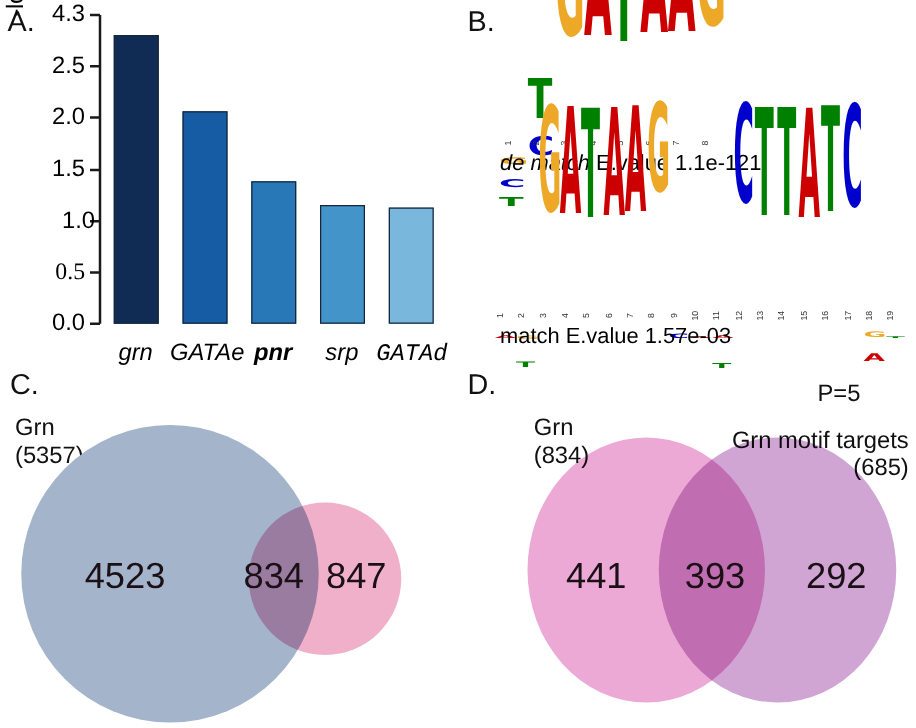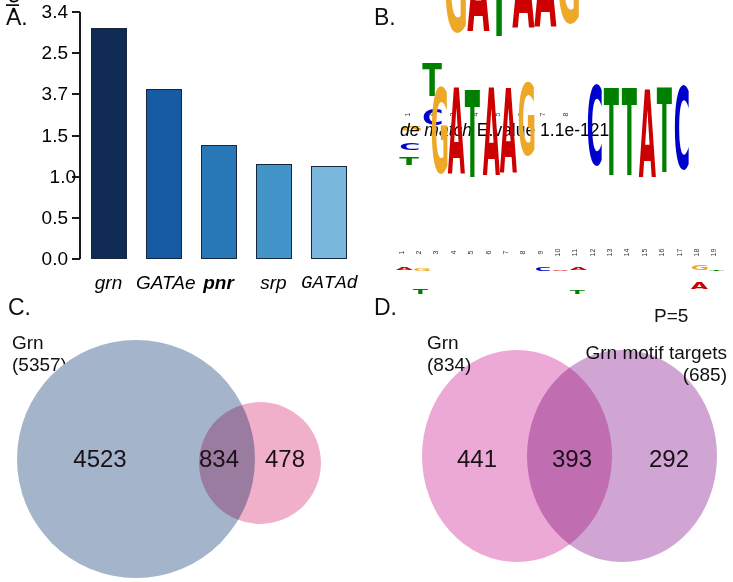--- a/index.html
+++ b/index.html
@@ -31,44 +31,44 @@
   .posnum{position:absolute;bottom:0;font-size:7px;
           transform:rotate(-90deg);transform-origin:center center;
           color:#333;font-family:"Liberation Sans",sans-serif;}
   .cap{position:absolute;font-size:17.5px;white-space:nowrap;}
   .cap i{font-style:italic;}
 
   
   #panelC{left:0;top:290px;width:366px;height:292px;}
   #panelD{left:366px;top:290px;width:367px;height:292px;}
   .circ{position:absolute;border-radius:50%;}
-  .vnum{position:absolute;font-size:24px;text-align:center;white-space:nowrap;color:#1a1016;}
+  .vnum{position:absolute;font-size:29px;text-align:center;white-space:nowrap;color:#1a1016;}
   .vlab{position:absolute;font-size:19px;line-height:1.18;color:#111;}
   .pval{position:absolute;font-size:19px;white-space:nowrap;color:#111;}
 </style>
 </head>
 <body>
 
 <div class="panel" id="panelA">
   <div class="plabel" style="left:6px;top:4px;">A.</div>
   <div id="ylabel">-log10(E.value)</div>
   <div class="axis-v"></div>
   <div id="ticks">
       <div class="tick" style="top: 11px;"></div>
-      <div class="ticklab" style="top: 2px; right: 12px;">3.4</div>
+      <div class="ticklab" style="top: 2px; right: 12px;">4.3</div>
       <div class="tick" style="top: 52.1667px;"></div>
       <div class="ticklab" style="top: 43.1667px; right: 12px;">2.5</div>
       <div class="tick" style="top: 93.3333px;"></div>
-      <div class="ticklab" style="top: 84.3333px; right: 12px;">3.7</div>
+      <div class="ticklab" style="top: 84.3333px; right: 12px;">2.0</div>
       <div class="tick" style="top: 134.5px;"></div>
       <div class="ticklab" style="top: 125.5px; right: 12px;">1.5</div>
       <div class="tick" style="top: 175.667px;"></div>
       <div class="ticklab" style="top: 166.667px; right: 4px;">1.0</div>
       <div class="tick" style="top: 216.833px;"></div>
-      <div class="ticklab" style="top: 207.833px; right: 12px;">0.5</div>
+      <div class="ticklab" style="top: 207.833px; right: 12px; font-family: Liberation Serif, serif;">0.5</div>
       <div class="tick" style="top: 258px;"></div>
       <div class="ticklab" style="top: 249px; right: 12px;">0.0</div>
     </div>
   <div class="bars">
       <div class="bar" style="left: 9.5px; width: 36px; height: 231.357px; background: rgb(16, 44, 84);"></div>
       <div class="xlab" style="left: 0px; width: 55px;">grn</div>
       <div class="bar" style="left: 64.5px; width: 36px; height: 170.43px; background: rgb(21, 92, 164);"></div>
       <div class="xlab" style="left: 55px; width: 55px;">GATAe</div>
       <div class="bar" style="left: 119.5px; width: 36px; height: 113.62px; background: rgb(40, 120, 184);"></div>
       <div class="xlab" style="left: 110px; width: 55px; font-weight: bold;">pnr</div>
@@ -197,36 +197,37 @@
       <div class="lcol" style="left: 295.263px; width: 17.3684px; height: 88px;">
         <span class="lchar" style="color: rgb(204, 0, 0); font-size: 40px; height: 6.16px; width: 17.3684px; transform: scale(0.55668, 0.213889); transform-origin: center bottom; margin-bottom: -22.64px;">A</span>
         <span class="lchar" style="color: rgb(237, 168, 39); font-size: 40px; height: 4.4px; width: 17.3684px; transform: scale(0.55668, 0.152778); transform-origin: center bottom; margin-bottom: -24.4px;">G</span>
       </div>
       <div class="posnum" style="left: 297.947px; bottom: 0px; width: 12px; text-align: center;">18</div>
       <div class="lcol" style="left: 312.632px; width: 17.3684px; height: 88px;">
         <span class="lchar" style="color: rgb(0, 128, 0); font-size: 40px; height: 1.32px; width: 17.3684px; transform: scale(0.55668, 0.0458333); transform-origin: center bottom; margin-bottom: -27.48px;">T</span>
       </div>
       <div class="posnum" style="left: 315.316px; bottom: 0px; width: 12px; text-align: center;">19</div>
     </div>
+  <div class="cap" style="left:34px;top:258px;">match E.value 1.57e-03</div>
 </div>
 
 <div class="panel" id="panelC">
   <div class="plabel" style="left:8px;top:4px;">C.</div>
 
   <div class="vlab" style="left:12px;top:42px;">
     <span>Grn</span><br>
     <span>(5357)</span>
   </div>
 
   <div class="circ" style="left:17px;top:50px;width:238px;height:238px;background:#a3b4cb;"></div>
   <div class="circ" style="left:199px;top:112px;width:122px;height:122px;background:#f0a8c5;mix-blend-mode:multiply;opacity:0.9;"></div>
 
   <div class="vnum" style="left:30px;top:155px;width:140px;">4523</div>
   <div class="vnum" style="left:186px;top:155px;width:66px;">834</div>
-  <div class="vnum" style="left:254px;top:155px;width:62px;">478</div>
+  <div class="vnum" style="left:254px;top:155px;width:62px;">847</div>
 </div>
 
 <div class="panel" id="panelD">
   <div class="plabel" style="left:8px;top:4px;">D.</div>
   <div class="pval" style="left:288px;top:15px;">P=5</div>
 
   <div class="vlab" style="left:61px;top:42px;">
     <span>Grn</span><br>
     <span>(834)</span>
   </div>

